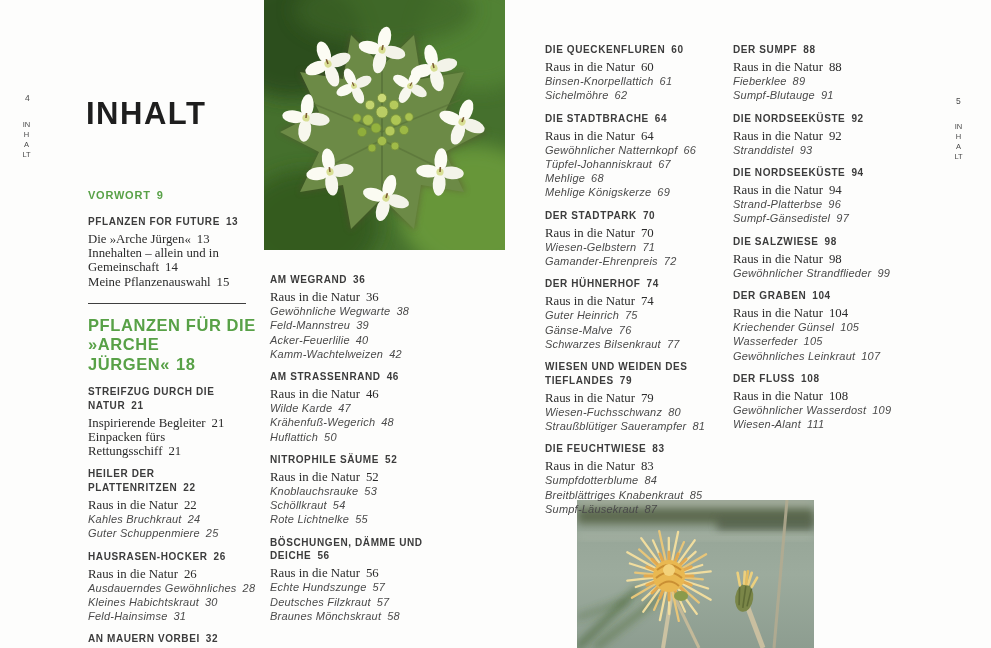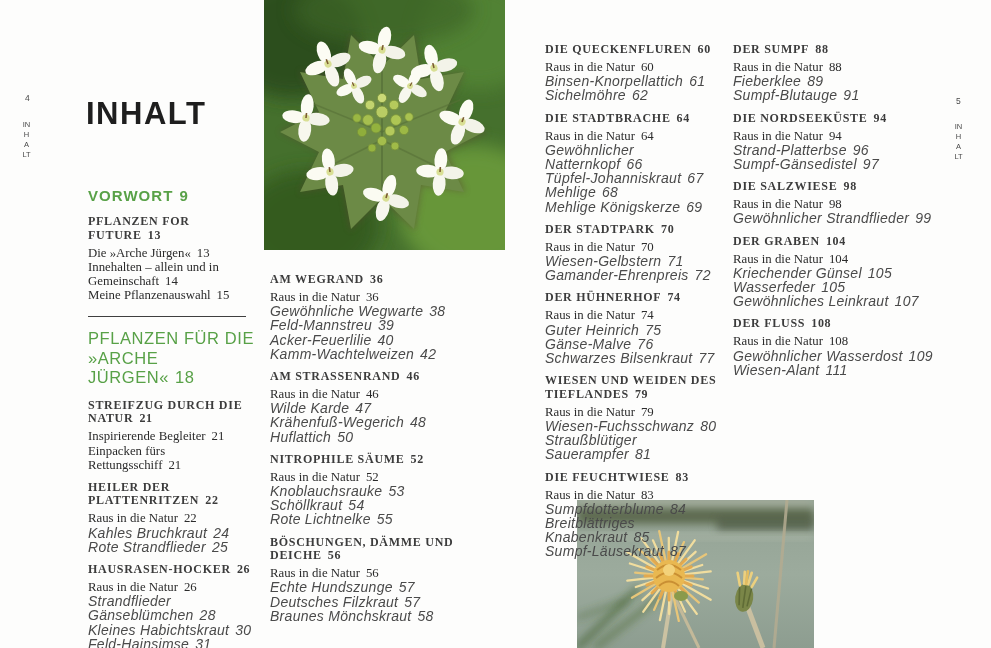--- a/index.html
+++ b/index.html
@@ -16,27 +16,27 @@
          letter-spacing:1.5px;color:#1e1e1e;line-height:1;}
   .col{position:absolute;}
   .c0{left:88px;top:189px;width:172px;}
   .c1{left:270px;top:273px;width:200px;}
   .c2{left:545px;top:43px;width:185px;}
   .c3{left:733px;top:43px;width:205px;}
   .sec{margin-top:9px;}
   .sec:first-child{margin-top:0;}
   .sec-vorwort{margin-bottom:13px;}
   .sec-part{margin-top:0;margin-bottom:11px;}
-  .vorwort-h{font-size:15px;font-weight:700;letter-spacing:.07em;color:var(--green,#58a147);line-height:13px;}
-  .chapter-h{font-size:12px;font-weight:700;letter-spacing:.06em;color:#3c3c3c;
-             line-height:13.5px;margin-bottom:3.5px;font-family:Liberation Serif, serif;}
-  .part-h{font-size:16.5px;font-weight:400;letter-spacing:.035em;color:var(--green,#58a147);line-height:19.5px;}
+  .vorwort-h{font-size:11px;font-weight:700;letter-spacing:.07em;color:var(--green,#58a147);line-height:13px;}
+  .chapter-h{font-size:10px;font-weight:700;letter-spacing:.06em;color:#3c3c3c;
+             line-height:13.5px;margin-bottom:3.5px;}
+  .part-h{font-size:16.5px;font-weight:700;letter-spacing:.035em;color:var(--green,#58a147);line-height:19.5px;}
   .toc-item{white-space:normal;}
   .item-serif{font-family:"Liberation Serif",serif;font-size:12.8px;line-height:14.2px;color:#2b2b2b;}
-  .item-species{font-style:italic;font-size:14px;line-height:14.2px;color:#4a4a4a;letter-spacing:.02em;}
+  .item-species{font-style:italic;font-size:11px;line-height:14.2px;color:#4a4a4a;letter-spacing:.02em;}
   .pg{margin-left:6px;}
   .divider{border-top:1.4px solid #3f3f3f;width:158px;margin-top:14px;margin-bottom:12px;}
   .photo{position:absolute;overflow:hidden;}
   .photo svg{display:block;}
   .top-photo{left:264px;top:0;width:241px;height:250px;}
   .bottom-photo{left:577px;top:500px;width:237px;height:148px;}
 </style>
 </head>
 <body>
 
@@ -218,26 +218,26 @@
       </div>
       <div class="sec sec-chapter">
         <div class="chapter-h"><span>STREIFZUG DURCH DIE NATUR</span><span class="pg">21</span></div>
         <div class="toc-item item-serif"><span>Inspirierende Begleiter</span><span class="pg">21</span></div>
         <div class="toc-item item-serif"><span>Einpacken fürs Rettungsschiff</span><span class="pg">21</span></div>
       </div>
       <div class="sec sec-chapter">
         <div class="chapter-h"><span>HEILER DER PLATTENRITZEN</span><span class="pg">22</span></div>
         <div class="toc-item item-serif"><span>Raus in die Natur</span><span class="pg">22</span></div>
         <div class="toc-item item-species"><span>Kahles Bruchkraut</span><span class="pg">24</span></div>
-        <div class="toc-item item-species"><span>Rote Strandflieder</span><span class="pg">25</span></div>
+        <div class="toc-item item-species"><span>Guter Schuppenmiere</span><span class="pg">25</span></div>
       </div>
       <div class="sec sec-chapter">
         <div class="chapter-h"><span>HAUSRASEN-HOCKER</span><span class="pg">26</span></div>
         <div class="toc-item item-serif"><span>Raus in die Natur</span><span class="pg">26</span></div>
-        <div class="toc-item item-species"><span>Strandflieder Gänseblümchen</span><span class="pg">28</span></div>
+        <div class="toc-item item-species"><span>Ausdauerndes Gewöhnliches</span><span class="pg">28</span></div>
         <div class="toc-item item-species"><span>Kleines Habichtskraut</span><span class="pg">30</span></div>
         <div class="toc-item item-species"><span>Feld-Hainsimse</span><span class="pg">31</span></div>
       </div>
       <div class="sec sec-chapter">
         <div class="chapter-h"><span>AN MAUERN VORBEI</span><span class="pg">32</span></div>
       </div>
     </div>
   <div class="col c1">
       <div class="sec sec-chapter">
         <div class="chapter-h"><span>AM WEGRAND</span><span class="pg">36</span></div>
@@ -312,20 +312,25 @@
       </div>
     </div>
   <div class="col c3">
       <div class="sec sec-chapter">
         <div class="chapter-h"><span>DER SUMPF</span><span class="pg">88</span></div>
         <div class="toc-item item-serif"><span>Raus in die Natur</span><span class="pg">88</span></div>
         <div class="toc-item item-species"><span>Fieberklee</span><span class="pg">89</span></div>
         <div class="toc-item item-species"><span>Sumpf-Blutauge</span><span class="pg">91</span></div>
       </div>
       <div class="sec sec-chapter">
+        <div class="chapter-h"><span>DIE NORDSEEKÜSTE</span><span class="pg">92</span></div>
+        <div class="toc-item item-serif"><span>Raus in die Natur</span><span class="pg">92</span></div>
+        <div class="toc-item item-species"><span>Stranddistel</span><span class="pg">93</span></div>
+      </div>
+      <div class="sec sec-chapter">
         <div class="chapter-h"><span>DIE NORDSEEKÜSTE</span><span class="pg">94</span></div>
         <div class="toc-item item-serif"><span>Raus in die Natur</span><span class="pg">94</span></div>
         <div class="toc-item item-species"><span>Strand-Platterbse</span><span class="pg">96</span></div>
         <div class="toc-item item-species"><span>Sumpf-Gänsedistel</span><span class="pg">97</span></div>
       </div>
       <div class="sec sec-chapter">
         <div class="chapter-h"><span>DIE SALZWIESE</span><span class="pg">98</span></div>
         <div class="toc-item item-serif"><span>Raus in die Natur</span><span class="pg">98</span></div>
         <div class="toc-item item-species"><span>Gewöhnlicher Strandflieder</span><span class="pg">99</span></div>
       </div>

